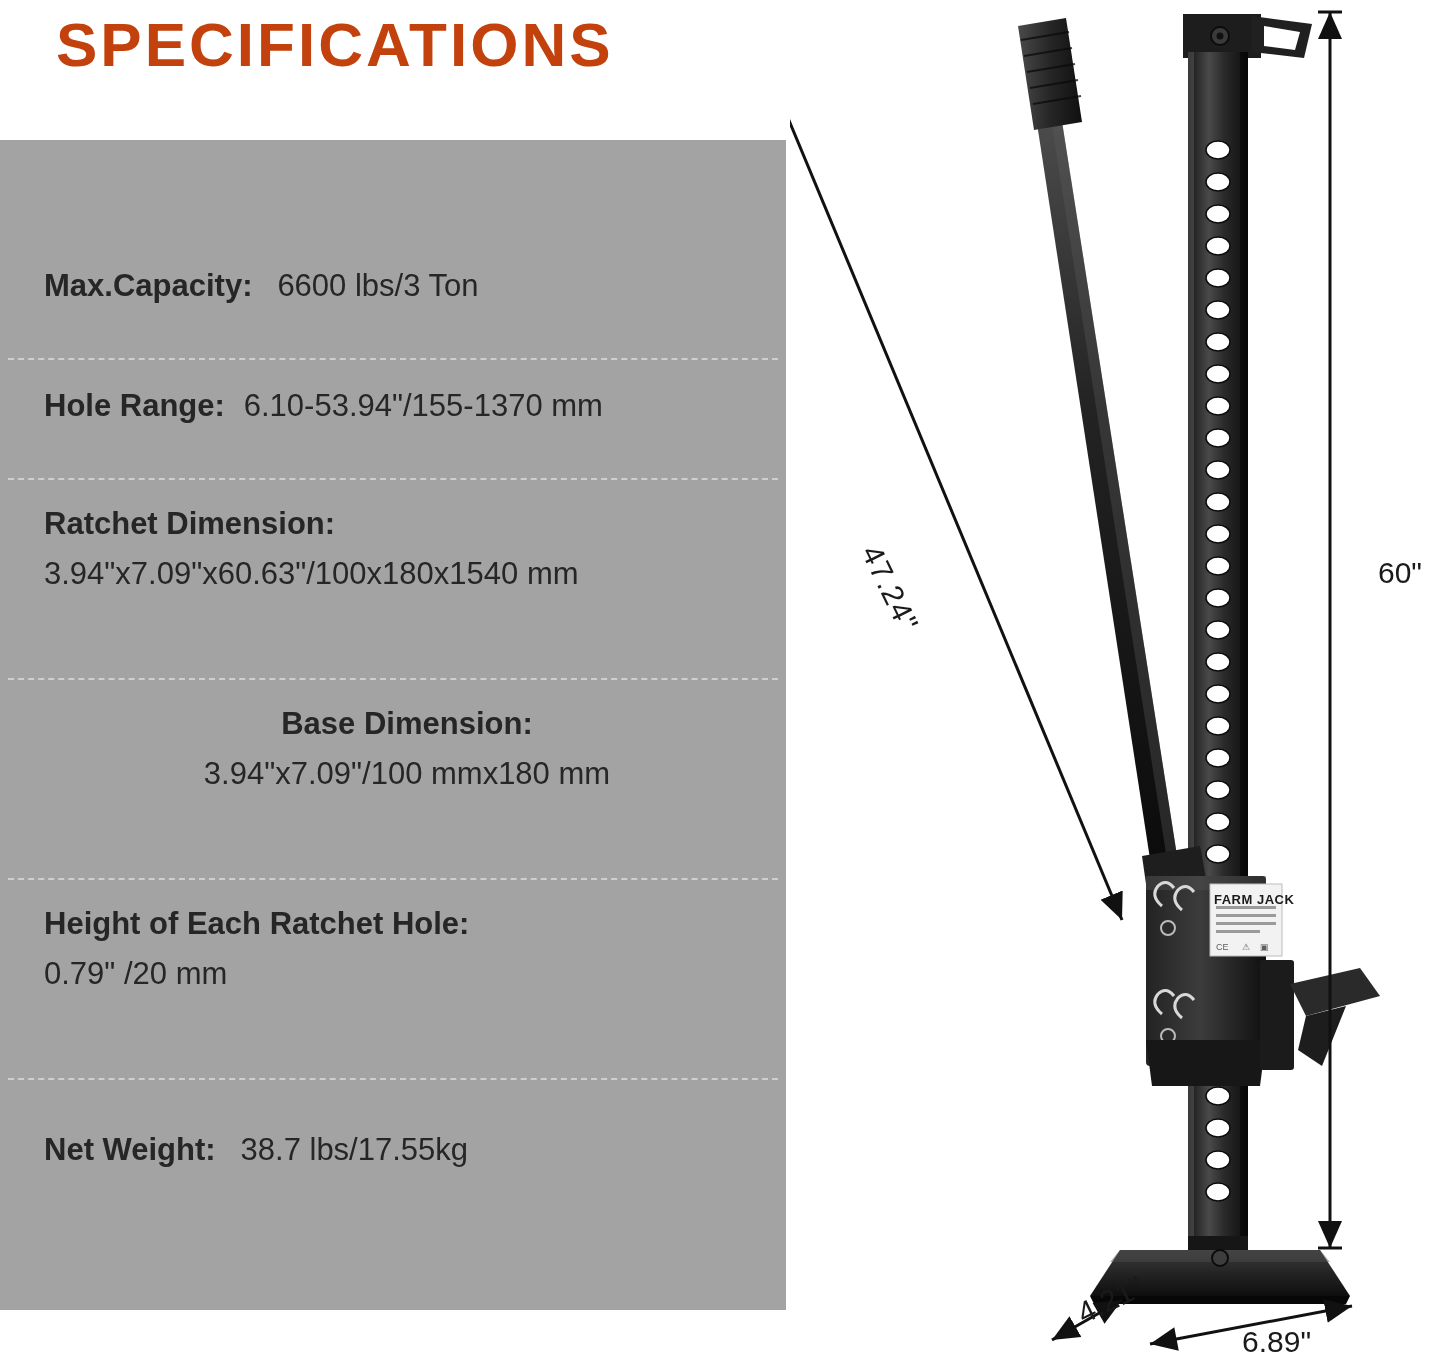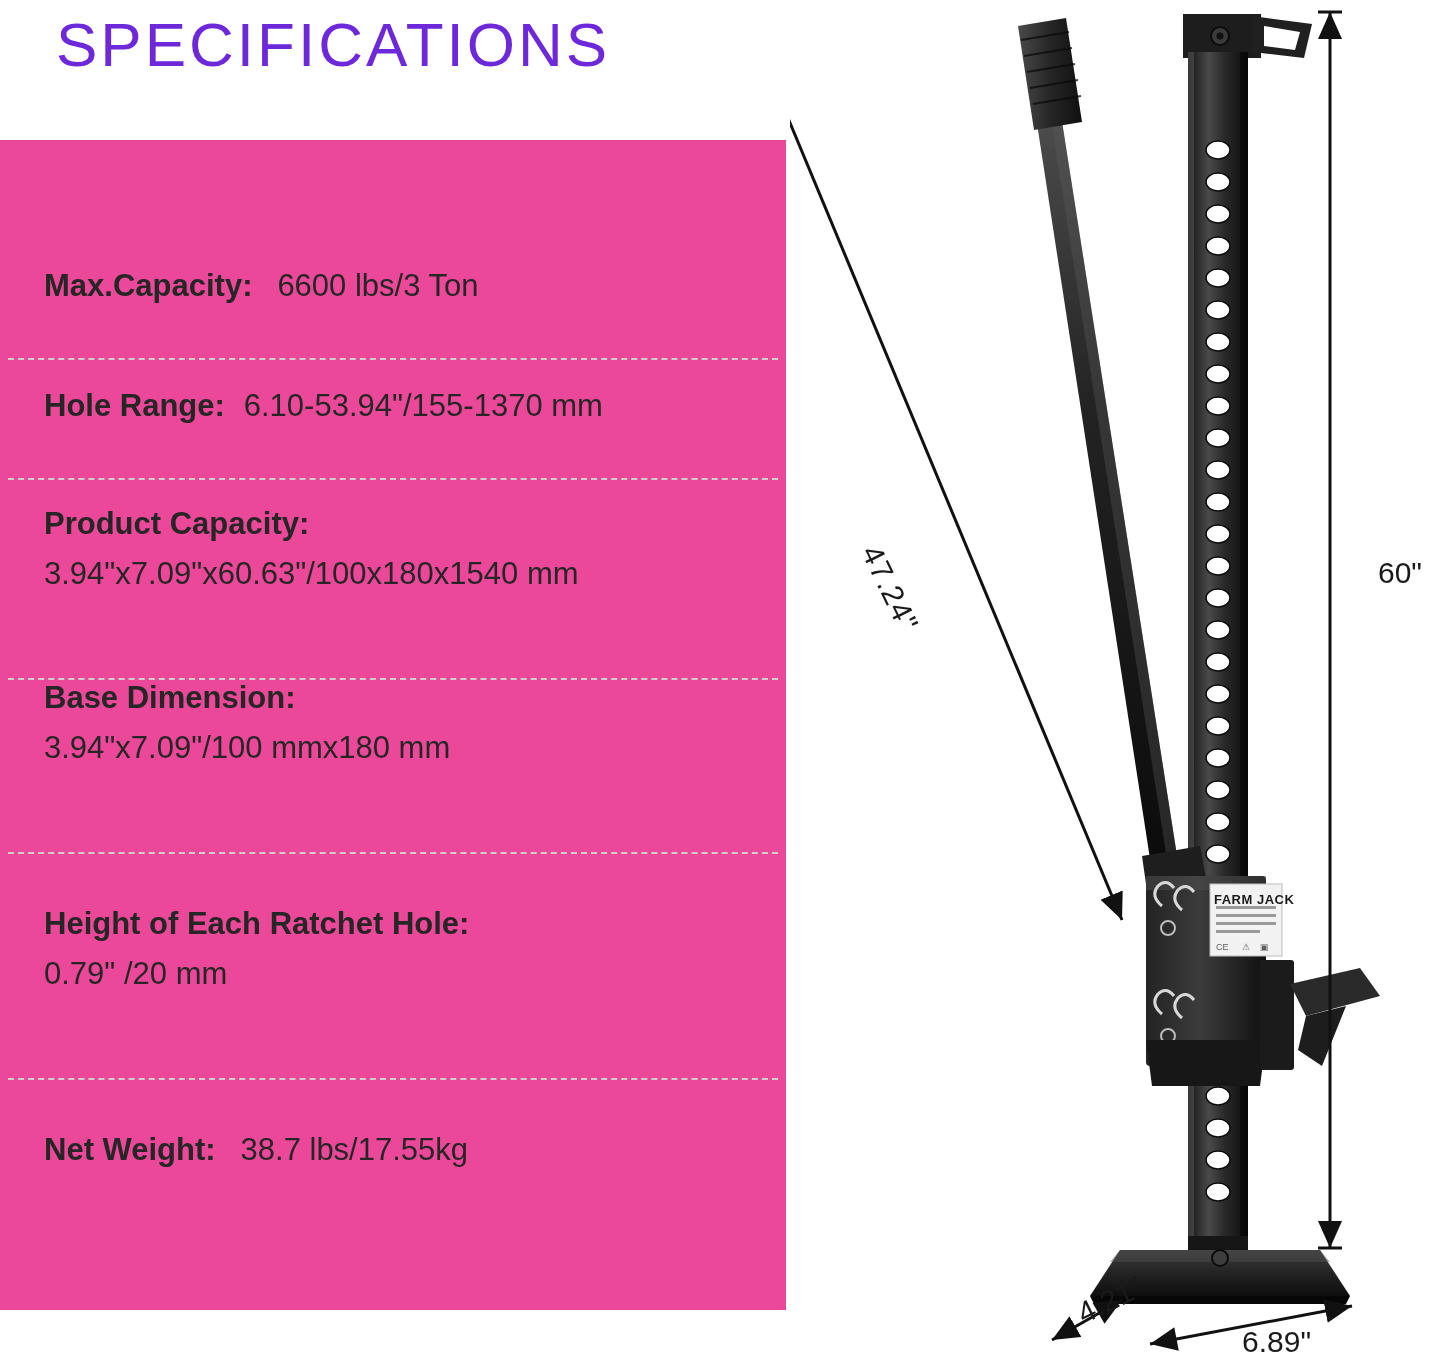--- a/index.html
+++ b/index.html
@@ -13,34 +13,34 @@
     font-family: "Liberation Sans", sans-serif;
     position: relative;
     overflow: hidden;
   }
   
   #spec-title {
     position: absolute;
     left: 56px;
     top: 14px;
     font-size: 62px;
-    font-weight: normal;
-    color: #6d28d9;
+    font-weight: bold;
+    color: #c2410c;
     letter-spacing: 3px;
     line-height: 1;
     white-space: nowrap;
   }
   
   #spec-panel {
     position: absolute;
     left: 0;
     top: 140px;
     width: 786px;
     height: 1170px;
-    background: #ec4899;
+    background: #a3a3a3;
   }
   .spec-row {
     position: absolute;
     left: 0;
     width: 786px;
     box-sizing: border-box;
     padding-left: 44px;
     padding-right: 16px;
     color: #2b2b2b;
   }
@@ -68,21 +68,21 @@
     display: block;
   }
   .two-line .l2 {
     display: block;
     margin-top: 14px;
   }
   
   #row-capacity { top: 100px;  height: 120px; }
   #row-lift     { top: 220px;  height: 120px; }
   #row-product  { top: 340px;  height: 200px; }
-  #row-base     { top: 514px;  height: 200px; }
+  #row-base     { top: 540px;  height: 200px; text-align: center; }
   #row-ratchet  { top: 740px;  height: 200px; }
   #row-weight   { top: 964px;  height: 130px; }
 
   #row-capacity .inner { padding-top: 28px; }
   #row-lift .inner     { padding-top: 28px; }
   #row-product .inner  { padding-top: 26px; }
   #row-base .inner     { padding-top: 26px; }
   #row-ratchet .inner  { padding-top: 26px; }
   #row-weight .inner   { padding-top: 28px; }
 
@@ -160,21 +160,21 @@
         <span class="lbl">Hole Range:</span>
         <span style="display:inline-block;width:10px"></span>
         <span class="val">6.10-53.94"/155-1370 mm</span>
       </span>
     </div>
     <div class="divider"></div>
   </div>
 
   <div class="spec-row two-line" id="row-product">
     <div class="inner">
-      <span class="l1 lbl">Product Capacity:</span>
+      <span class="l1 lbl">Ratchet Dimension:</span>
       <span class="l2 val">3.94"x7.09"x60.63"/100x180x1540 mm</span>
     </div>
     <div class="divider"></div>
   </div>
 
   <div class="spec-row two-line" id="row-base">
     <div class="inner">
       <span class="l1 lbl">Base Dimension:</span>
       <span class="l2 val">3.94"x7.09"/100 mmx180 mm</span>
     </div>

